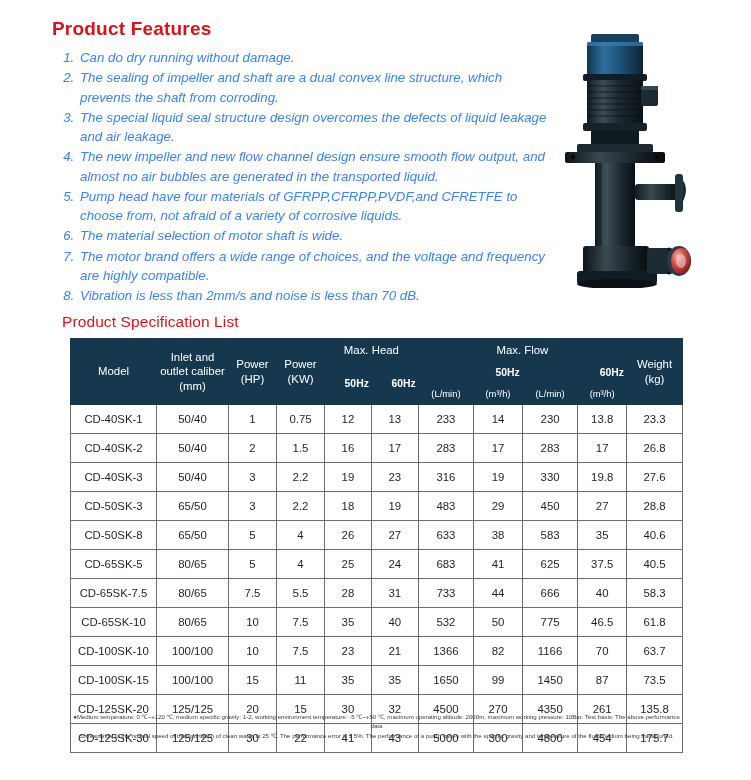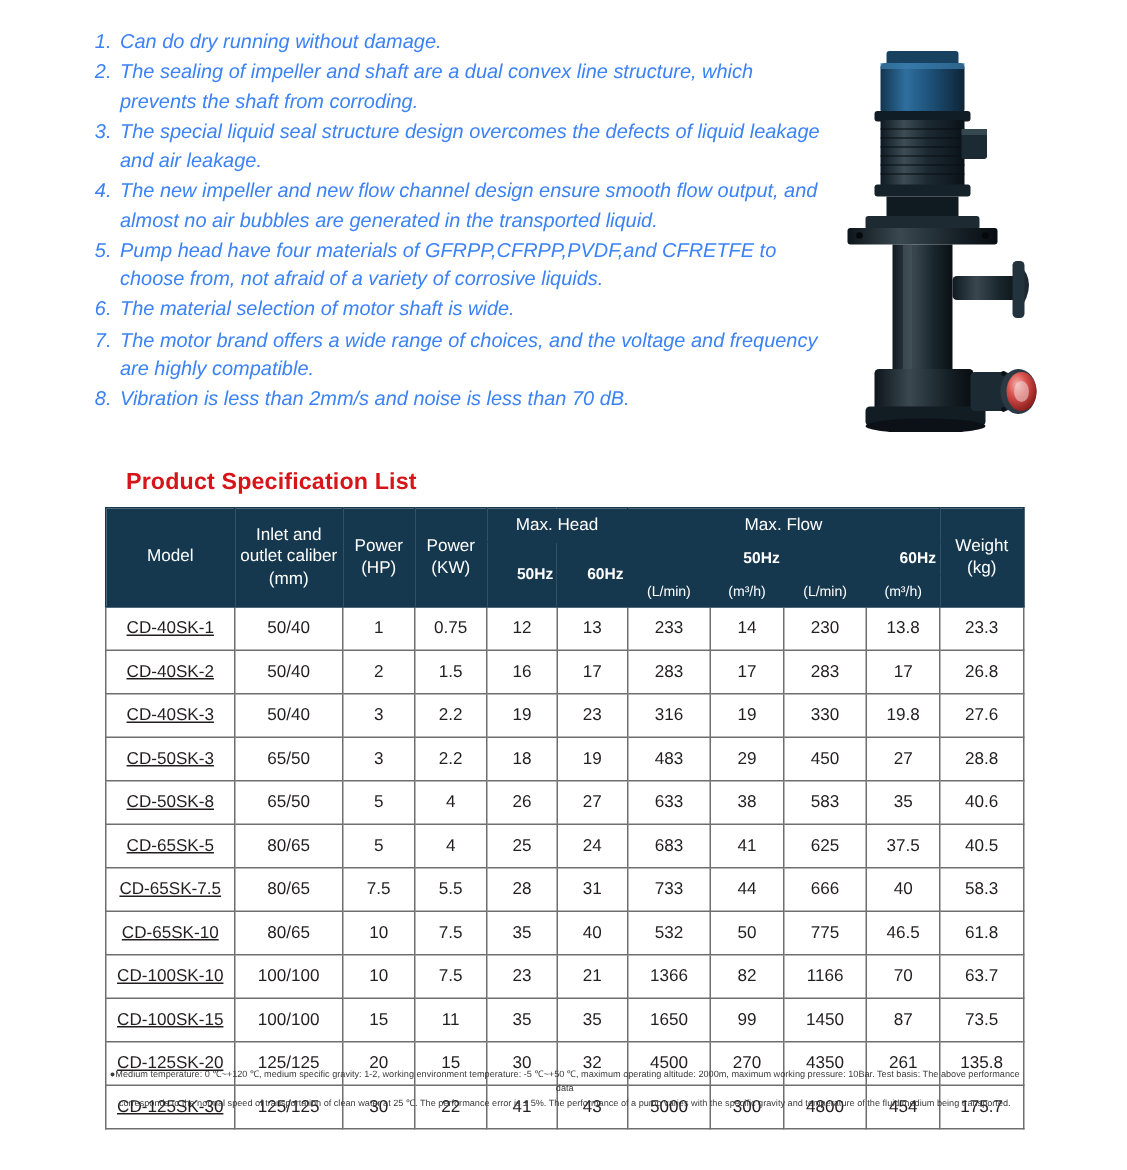--- a/index.html
+++ b/index.html
@@ -45,23 +45,23 @@
   
   .pump-wrap {
     position: absolute;
     right: 42px; top: 16px;
     width: 180px; height: 272px;
   }
 
   
   .spec-title {
     position: absolute;
-    left: 84px; top: 313px;
+    left: 62px; top: 313px;
     color: #d7141a;
-    font-weight: bold;
+    font-weight: normal;
     font-size: 15.5px;
     letter-spacing: .1px;
   }
 
   table.spec {
     position: absolute;
     left: 70px; top: 338px;
     width: 613px;
     border-collapse: collapse;
     font-size: 11.2px;
@@ -88,38 +88,39 @@
   }
   table.spec thead th.unit {
     font-size: 9.4px;
     font-weight: normal;
   }
   table.spec tbody td {
     height: 29px;
     color: #231f20;
     font-size: 11.4px;
   }
-  table.spec tbody tr td:first-child { font-size: 11.4px; text-decoration: underline; }
+  table.spec tbody tr td:first-child { font-size: 11.4px; }
 
   .footnote {
     position: absolute;
     left: 70px; top: 712px;
     width: 613px;
     font-size: 6.1px;
     line-height: 1.55;
     color: #3a3a3a;
     text-align: center;
   }
 </style>
 </head>
 <body>
 
 <div id="page">
 
   <section class="features">
+    <h2 class="features-title">Product Features</h2>
     <ol class="feature-list">
       <li>Can do dry running without damage.</li>
       <li>The sealing of impeller and shaft are a dual convex line structure, which prevents the shaft from corroding.</li>
       <li>The special liquid seal structure design overcomes the defects of liquid leakage and air leakage.</li>
       <li>The new impeller and new flow channel design ensure smooth flow output, and almost no air bubbles are generated in the transported liquid.</li>
       <li>Pump head have four materials of GFRPP,CFRPP,PVDF,and CFRETFE to choose from, not afraid of a variety of corrosive liquids.</li>
       <li>The material selection of motor shaft is wide.</li>
       <li>The motor brand offers a wide range of choices, and the voltage and frequency are highly compatible.</li>
       <li>Vibration is less than 2mm/s and noise is less than 70 dB.</li>
     </ol>

